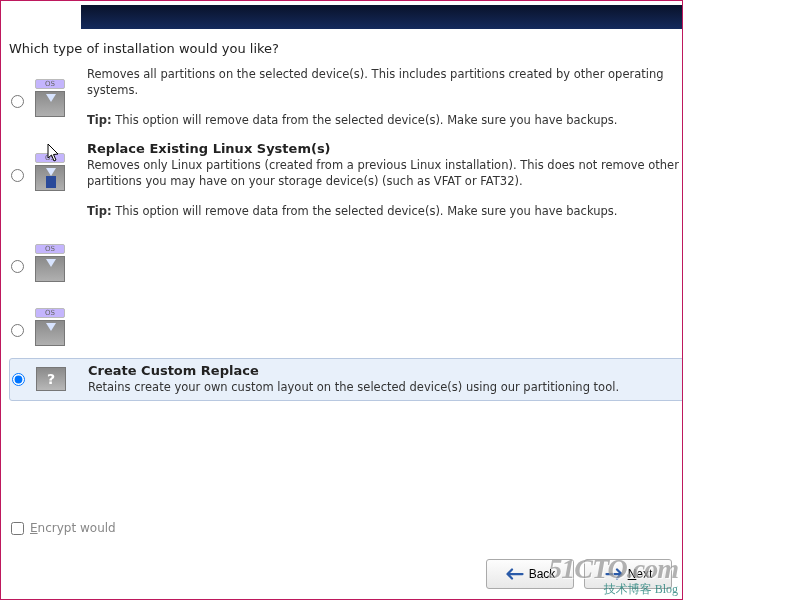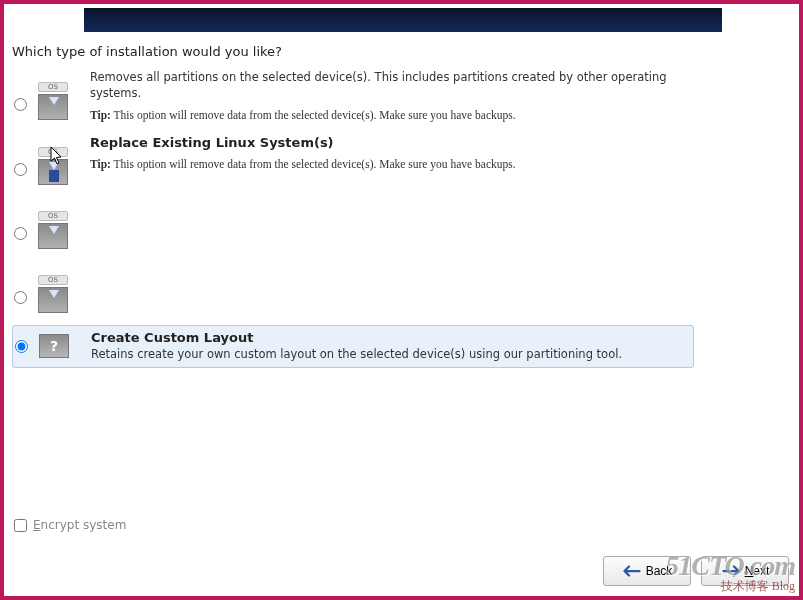--- a/index.html
+++ b/index.html
@@ -1,48 +1,48 @@
 <!DOCTYPE html>
 <html><head>
 <meta charset="utf-8">
 <style>
   * { box-sizing: border-box; }
   html, body { margin: 0; padding: 0; font-family: "DejaVu Sans", "Liberation Sans", Arial, sans-serif; font-size: 12px; background: #fff; color: #222; }
-  .page { width: 803px; height: 600px; position: relative; border: 4px solid #be185d; overflow: hidden; }
+  .page { width: 683px; height: 600px; position: relative; border: 1px solid #be185d; overflow: hidden; }
   .banner { position: absolute; top: 4px; left: 80px; width: 638px; height: 24px; background: linear-gradient(to bottom, #09122a, #142a5c); }
   .question { position: absolute; top: 40px; left: 8px; font-size: 13px; }
   .options { position: absolute; top: 64px; left: 8px; width: 682px; }
   .option { display: flex; align-items: flex-start; margin-bottom: 10px; padding: 2px; }
   .radio-col { width: 22px; padding-top: 28px; flex-shrink: 0; }
   .radio-col input { margin: 0; }
   .icon-col { width: 48px; flex-shrink: 0; padding-top: 12px; }
   .text-col { flex: 1; padding-left: 6px; }
   .option-title { font-weight: bold; font-size: 13px; margin-bottom: 2px; }
   .option-desc { font-size: 11.5px; color: #333; line-height: 1.35; }
-  .option-tip { font-size: 11.5px; color: #333; margin-top: 8px; font-family: Liberation Serif, serif; }
+  .option-tip { font-size: 11.5px; color: #333; margin-top: 15px; }
   .option-tip .tip-label { font-weight: bold; }
   .option.selected { background: #e8f0fa; border: 1px solid #b8c8e0; border-radius: 3px; padding: 4px 2px; }
   .disk-icon { width: 30px; height: 38px; display: block; margin-left: 2px; }
-  .disk-icon .os-label { width: 30px; height: 10px; background: #e5e5e5; border: 1px solid #bbb; border-radius: 2px; font-size: 7px; text-align: center; color: #666; line-height: 8px; margin-bottom: 2px; }
+  .disk-icon .os-label { width: 30px; height: 10px; background: #c4b5fd; border: 1px solid #bbb; border-radius: 2px; font-size: 7px; text-align: center; color: #666; line-height: 8px; margin-bottom: 2px; }
   .disk-icon .disk-body { width: 30px; height: 26px; background: linear-gradient(to bottom,#8a8a8a,#b0b0b0); border: 1px solid #777; position: relative; }
   .disk-icon .arrow { position: absolute; top:2px; left:10px; width:0; height:0; border-left:5px solid transparent; border-right:5px solid transparent; border-top:8px solid #d8e4ff; }
   .disk-icon .stripe-blue { position: absolute; bottom:2px; left:10px; width:10px; height:12px; background:#2a4a9a; }
   .question-icon { width: 30px; height: 24px; background: linear-gradient(to bottom,#8a8a8a,#b8b8b8); border:1px solid #777; display:flex; align-items:center; justify-content:center; color:#fff; font-size:14px; font-weight:bold; margin-top:0; margin-left:2px; }
   .option.selected .radio-col { padding-top: 10px; }
   .option.selected .icon-col { padding-top: 4px; }
   .bottom-checks { position: absolute; bottom: 60px; left: 10px; }
   .check-row { display:flex; align-items:center; gap:6px; margin-bottom:4px; color:#888; text-shadow: 1px 1px 0 #fff; }
   .check-row input { margin:0; }
   .buttons { position: absolute; bottom: 10px; right: 10px; display:flex; gap:10px; }
   .btn { height: 30px; min-width: 88px; background: linear-gradient(to bottom,#fdfdfd,#e8e8e8); border:1px solid #aaa; border-radius:3px; display:flex; align-items:center; justify-content:center; gap:4px; font-size:12px; cursor:pointer; padding:0 10px; }
   .btn svg { width:20px; height:12px; }
   .cursor { position:absolute; top:142px; left:46px; pointer-events:none; z-index:5; }
   .watermark { position:absolute; bottom:4px; right:4px; font-family: "Times New Roman", serif; color:#888; pointer-events:none; z-index:10; text-align:right; line-height:1; opacity:0.75; }
   .watermark .big { font-size:28px; font-weight:bold; font-style:italic; letter-spacing:-1px; color:#999; text-shadow:1px 1px 0 #fff; }
-  .watermark .small { font-size:12px; color:#7f1d1d; }
+  .watermark .small { font-size:12px; color:#0f766e; }
   .u { text-decoration: underline; }
 </style>
 </head>
 <body>
 
 <div class="page">
 
   <div class="banner"></div>
 
   <div class="question">Which type of installation would you like?</div>
@@ -71,20 +71,21 @@
         <div class="disk-icon">
           <div class="os-label">OS</div>
           <div class="disk-body">
               <div class="arrow"></div>
               <div class="stripe-blue"></div>
             </div>
         </div>
       </div>
       <div class="text-col">
         <div class="option-title">Replace Existing Linux System(s)</div>
+        <div class="option-desc">Removes only Linux partitions (created from a previous Linux installation).  This does not remove other partitions you may have on your storage device(s) (such as VFAT or FAT32).</div>
         <div class="option-tip"><span class="tip-label">Tip:</span><span> This option will remove data from the selected device(s).  Make sure you have backups.</span></div>
       </div>
     </div>
 
     <div class="option">
       <div class="radio-col"><input type="radio" name="inst" style=""></div>
       <div class="icon-col">
         <div class="disk-icon">
           <div class="os-label">OS</div>
           <div class="disk-body">
@@ -105,31 +106,31 @@
         </div>
       </div>
     </div>
 
     <div class="option selected">
       <div class="radio-col"><input type="radio" name="inst" checked="" style=""></div>
       <div class="icon-col">
         <div class="question-icon">?</div>
       </div>
       <div class="text-col">
-        <div class="option-title">Create Custom Layout</div>
+        <div class="option-title">Create Custom Replace</div>
         <div class="option-desc">Retains create your own custom layout on the selected device(s) using our partitioning tool.</div>
       </div>
     </div>
 
   </div>
 
   <div class="bottom-checks">
     <label class="check-row">
       <input type="checkbox" style="">
-      <span><span class="u">E</span><span>ncrypt system</span></span>
+      <span><span class="u">E</span><span>ncrypt would</span></span>
     </label>
   </div>
 
   <div class="buttons">
     <button class="btn">
       <svg viewBox="0 0 24 16">
           <path d="M8 2 L2 8 L8 14 M2 8 L22 8" stroke="#2a5aa8" stroke-width="3" fill="none" stroke-linecap="round" stroke-linejoin="round"></path>
         </svg>
       <span><span class="u"></span><span>Back</span></span>
     </button>

